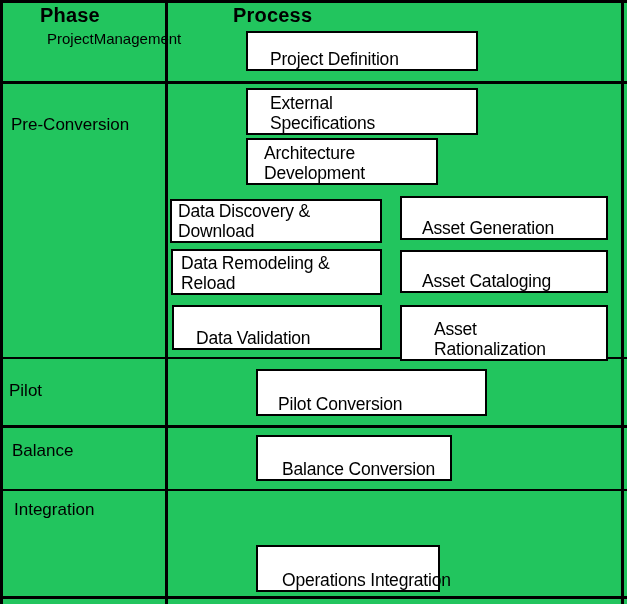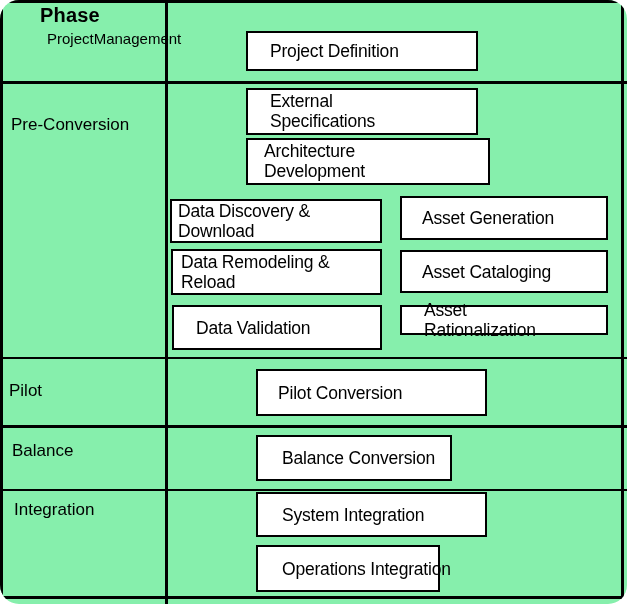--- a/index.html
+++ b/index.html
@@ -1,23 +1,22 @@
 <!DOCTYPE html>
 <html><head>
 <meta charset="utf-8">
 <style>
   html,body{margin:0;padding:0;background:#ffffff;}
   #canvas{
     position:relative;
     width:627px;height:604px;
-    background:#86efac;
+    background:#22c55e;
     font-family:"Liberation Sans", sans-serif;
     color:#000000;
     overflow:hidden;
-    border-radius:19px;
   }
   .line{position:absolute;background:#000000;}
   .col-header{
     position:absolute;
     font-size:20px;
     font-weight:bold;
     letter-spacing:0.2px;
     white-space:nowrap;
   }
   .phase-label{
@@ -30,21 +29,21 @@
     line-height:33px;
     margin-left:40px;
   }
   .pbox{
     position:absolute;
     box-sizing:border-box;
     border:2.5px solid #000000;
     background:#ffffff;
     display:flex;
     flex-direction:column;
-    justify-content:center;
+    justify-content:flex-end;
     font-size:17.5px;
     line-height:20px;
     letter-spacing:-0.2px;
     white-space:nowrap;
   }
   .pbox .bline{display:block;}
 </style>
 </head>
 <body>
 
@@ -56,36 +55,37 @@
 
   <div class="line" style="left:165px;top:0;width:2.5px;height:604px;"></div>
 
   <div class="line" style="left:0;top:81px;width:627px;height:2.5px;"></div>
   <div class="line" style="left:0;top:356.5px;width:627px;height:2.5px;"></div>
   <div class="line" style="left:0;top:425px;width:627px;height:2.5px;"></div>
   <div class="line" style="left:0;top:488.5px;width:627px;height:2.5px;"></div>
   <div class="line" style="left:0;top:596px;width:627px;height:2.5px;"></div>
 
   <div class="col-header" style="left:40px;top:4px;">Phase</div>
+  <div class="col-header" style="left:233px;top:4px;">Process</div>
 
   <div class="phase-label small" style="left:7px;top:22px;"><span class="bline">Project</span><span class="bline">Management</span></div>
   <div class="phase-label" style="left:11px;top:115px;">Pre-Conversion</div>
   <div class="phase-label" style="left:9px;top:381px;">Pilot</div>
   <div class="phase-label" style="left:12px;top:441px;">Balance</div>
   <div class="phase-label" style="left:14px;top:500px;">Integration</div>
 
   <div class="pbox" style="left:246px;top:31px;width:232px;height:40px;padding-left:22px;">
     <span class="bline">Project Definition</span>
   </div>
 
   <div class="pbox" style="left:246px;top:88px;width:232px;height:47px;padding-left:22px;line-height:19.5px;">
     <span class="bline">External</span>
     <span class="bline">Specifications</span>
   </div>
-  <div class="pbox" style="left:246px;top:138px;width:244px;height:47px;padding-left:16px;line-height:19.5px;">
+  <div class="pbox" style="left:246px;top:138px;width:192px;height:47px;padding-left:16px;line-height:19.5px;">
     <span class="bline">Architecture</span>
     <span class="bline">Development</span>
   </div>
 
   <div class="pbox" style="left:170px;top:199px;width:212px;height:44px;padding-left:6px;">
     <span class="bline">Data Discovery &amp;</span>
     <span class="bline">Download</span>
   </div>
   <div class="pbox" style="left:171px;top:249px;width:211px;height:46px;padding-left:8px;">
     <span class="bline">Data Remodeling &amp;</span>
@@ -94,33 +94,30 @@
   <div class="pbox" style="left:172px;top:305px;width:210px;height:45px;padding-left:22px;">
     <span class="bline">Data Validation</span>
   </div>
 
   <div class="pbox" style="left:400px;top:196px;width:208px;height:44px;padding-left:20px;">
     <span class="bline">Asset Generation</span>
   </div>
   <div class="pbox" style="left:400px;top:250px;width:208px;height:43px;padding-left:20px;">
     <span class="bline">Asset Cataloging</span>
   </div>
-  <div class="pbox" style="left:400px;top:305px;width:208px;height:30px;padding-left:22px;">
+  <div class="pbox" style="left:400px;top:305px;width:208px;height:56px;padding-left:32px;">
     <span class="bline">Asset</span>
     <span class="bline">Rationalization</span>
   </div>
 
   <div class="pbox" style="left:256px;top:369px;width:231px;height:47px;padding-left:20px;">
     <span class="bline">Pilot Conversion</span>
   </div>
 
   <div class="pbox" style="left:256px;top:435px;width:196px;height:46px;padding-left:24px;">
     <span class="bline">Balance Conversion</span>
   </div>
 
-  <div class="pbox" style="left:256px;top:492px;width:231px;height:45px;padding-left:24px;">
-    <span class="bline">System Integration</span>
-  </div>
   <div class="pbox" style="left:256px;top:545px;width:184px;height:47px;padding-left:24px;">
     <span class="bline">Operations Integration</span>
   </div>
 
 </div>
 
 </body></html>

